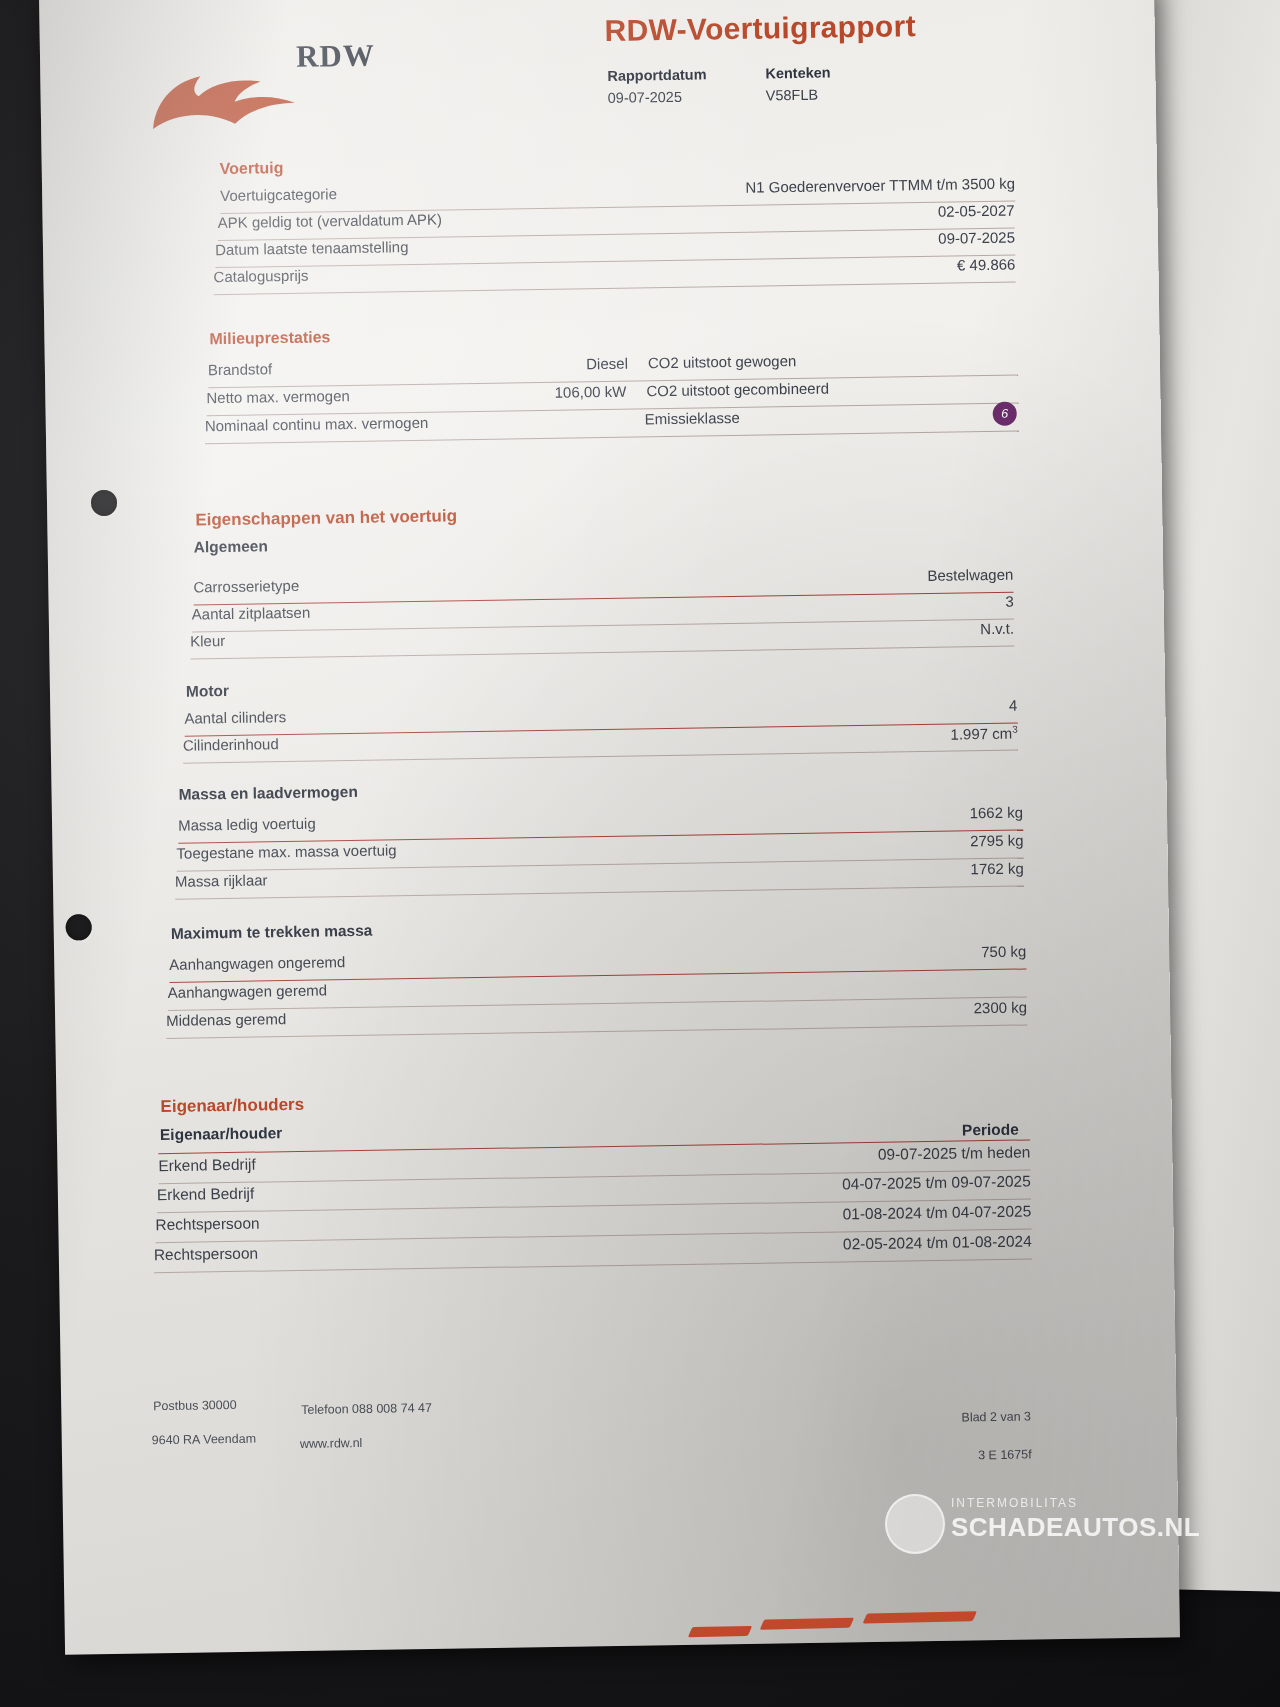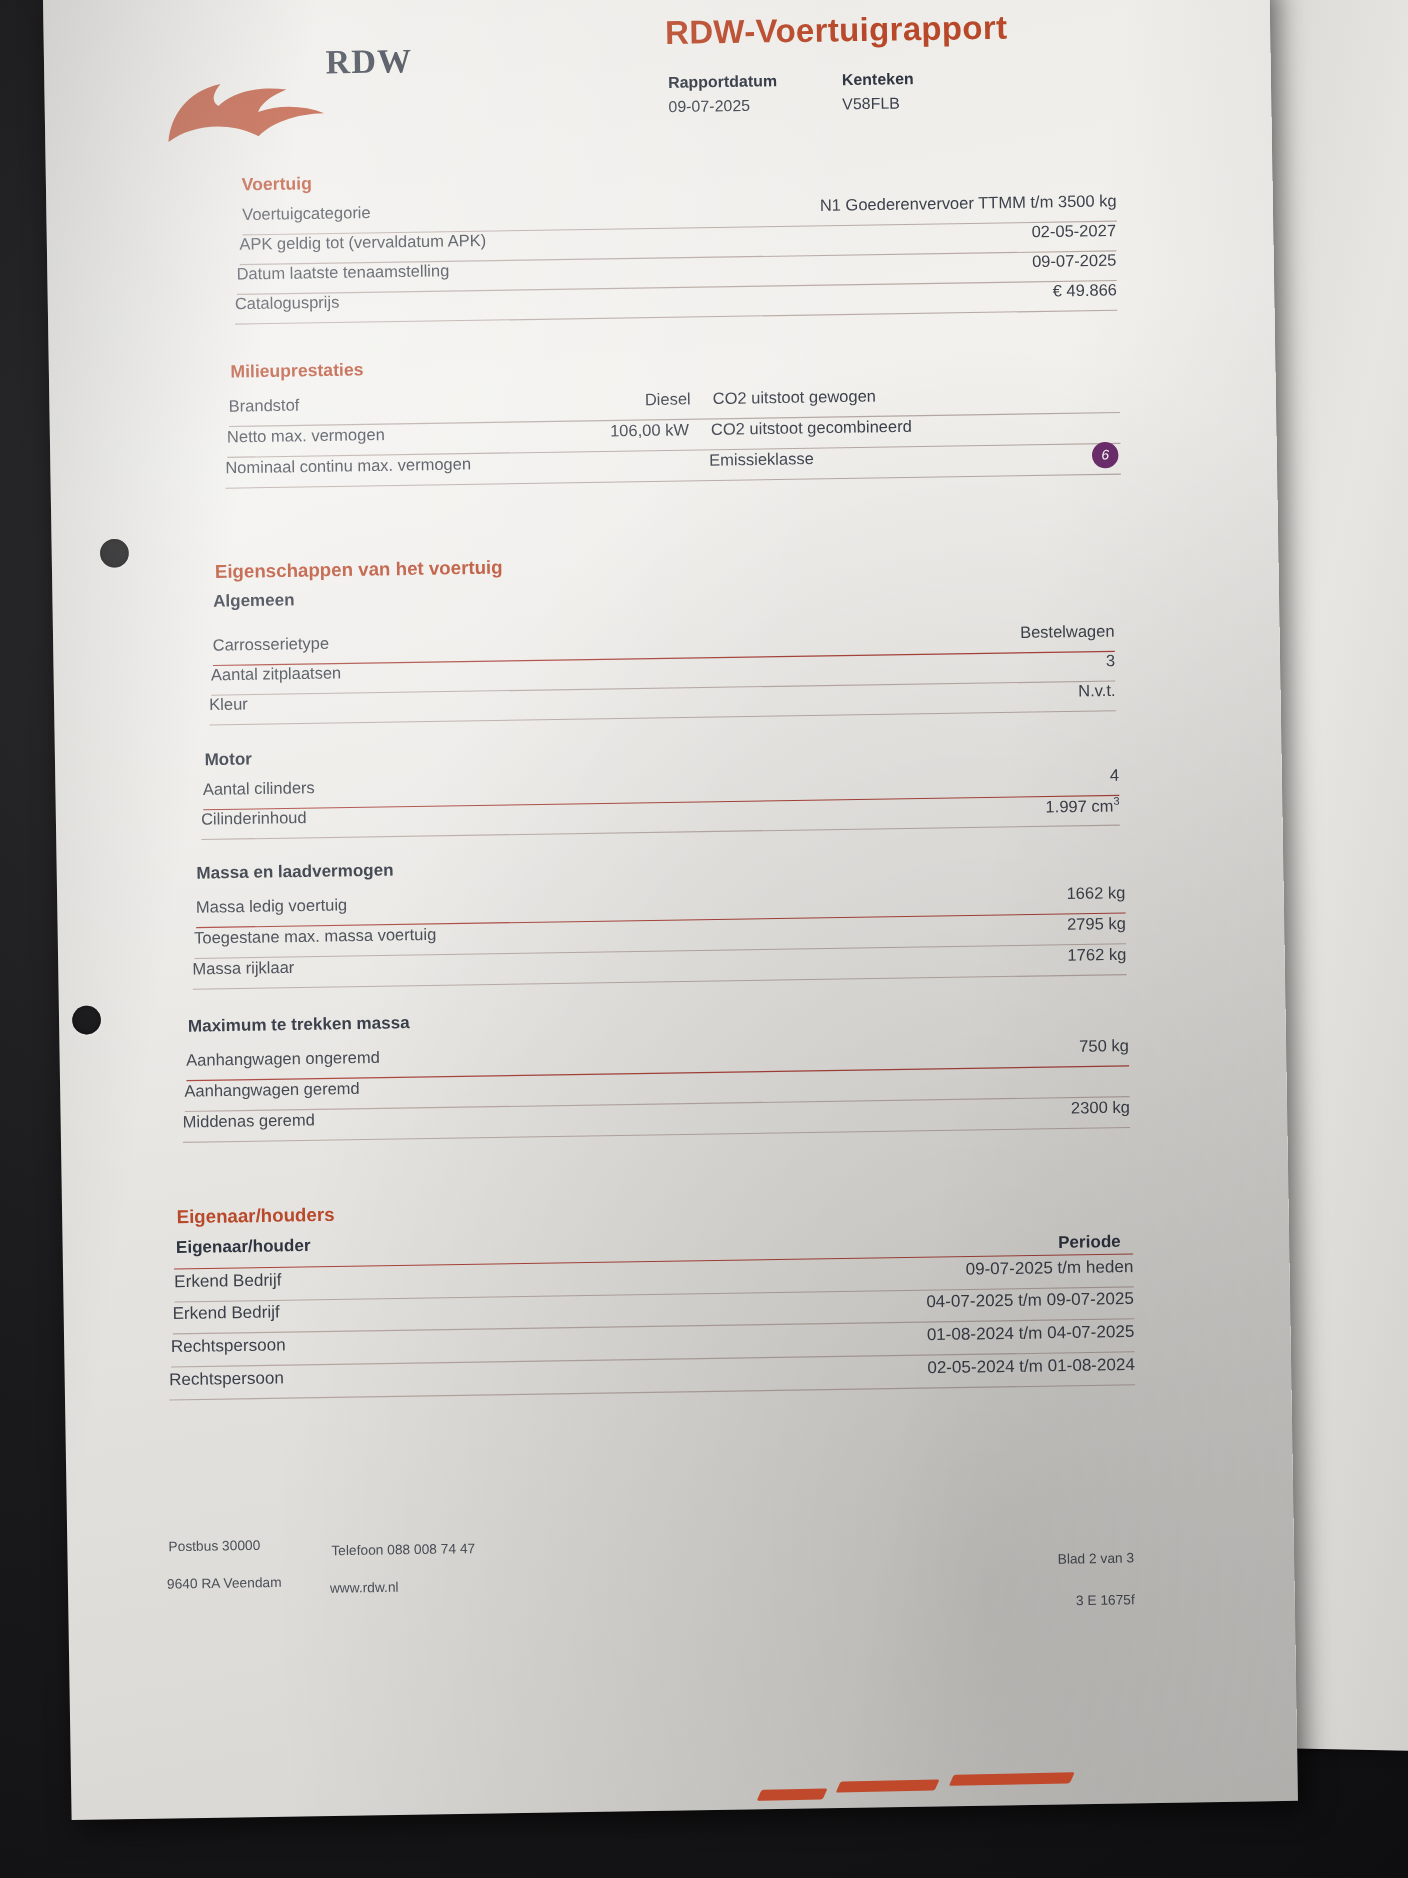--- a/index.html
+++ b/index.html
@@ -425,13 +425,18 @@
       <div class="hole" id="hole-b"></div>
     </div>
   </div>
 
   <div class="stripe">
     <i style="left:0; top:12px; width:60px; transform:skewX(-25deg);"></i>
     <i style="left:72px; top:6px; width:90px; transform:skewX(-25deg);"></i>
     <i style="left:175px; top:2px; width:110px; transform:skewX(-25deg);"></i>
   </div>
 
+  <div class="wm">
+    <div class="wm-globe"></div>
+    <div class="wm-t1">INTERMOBILITAS</div>
+    <div class="wm-t2">SCHADEAUTOS.NL</div>
+  </div>
 </div>
 
 </body></html>

